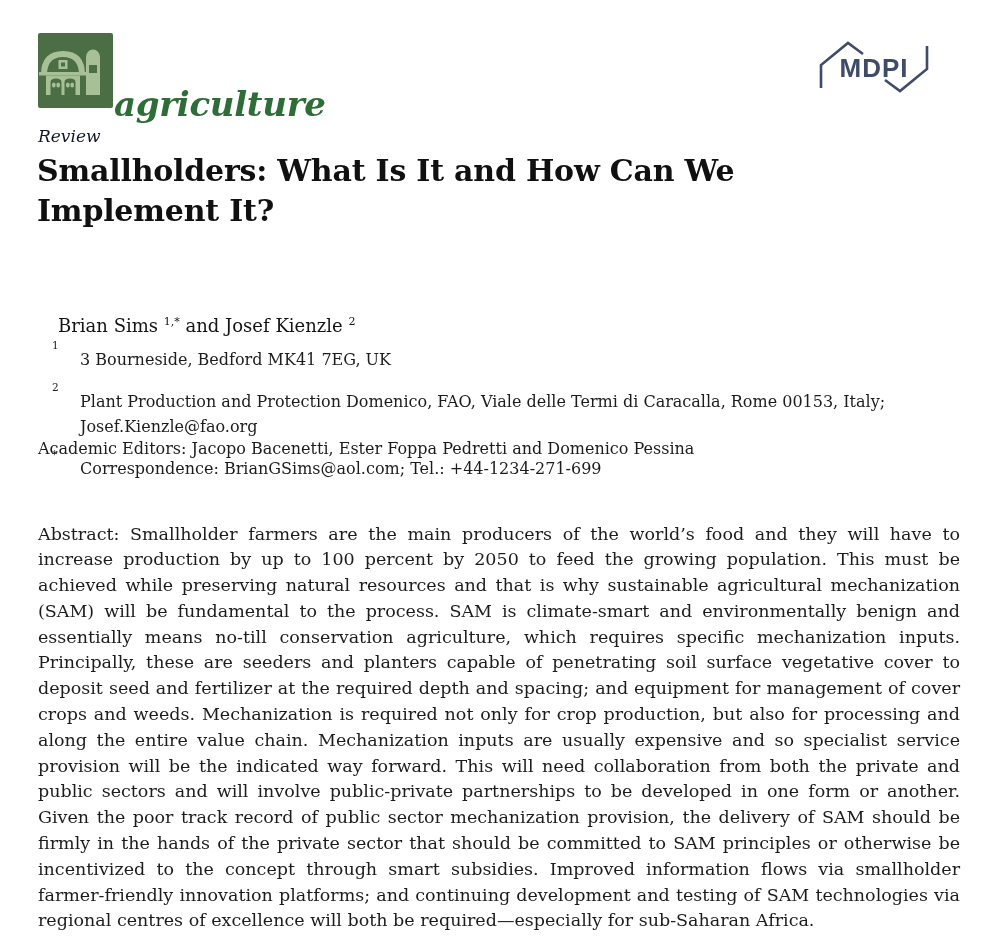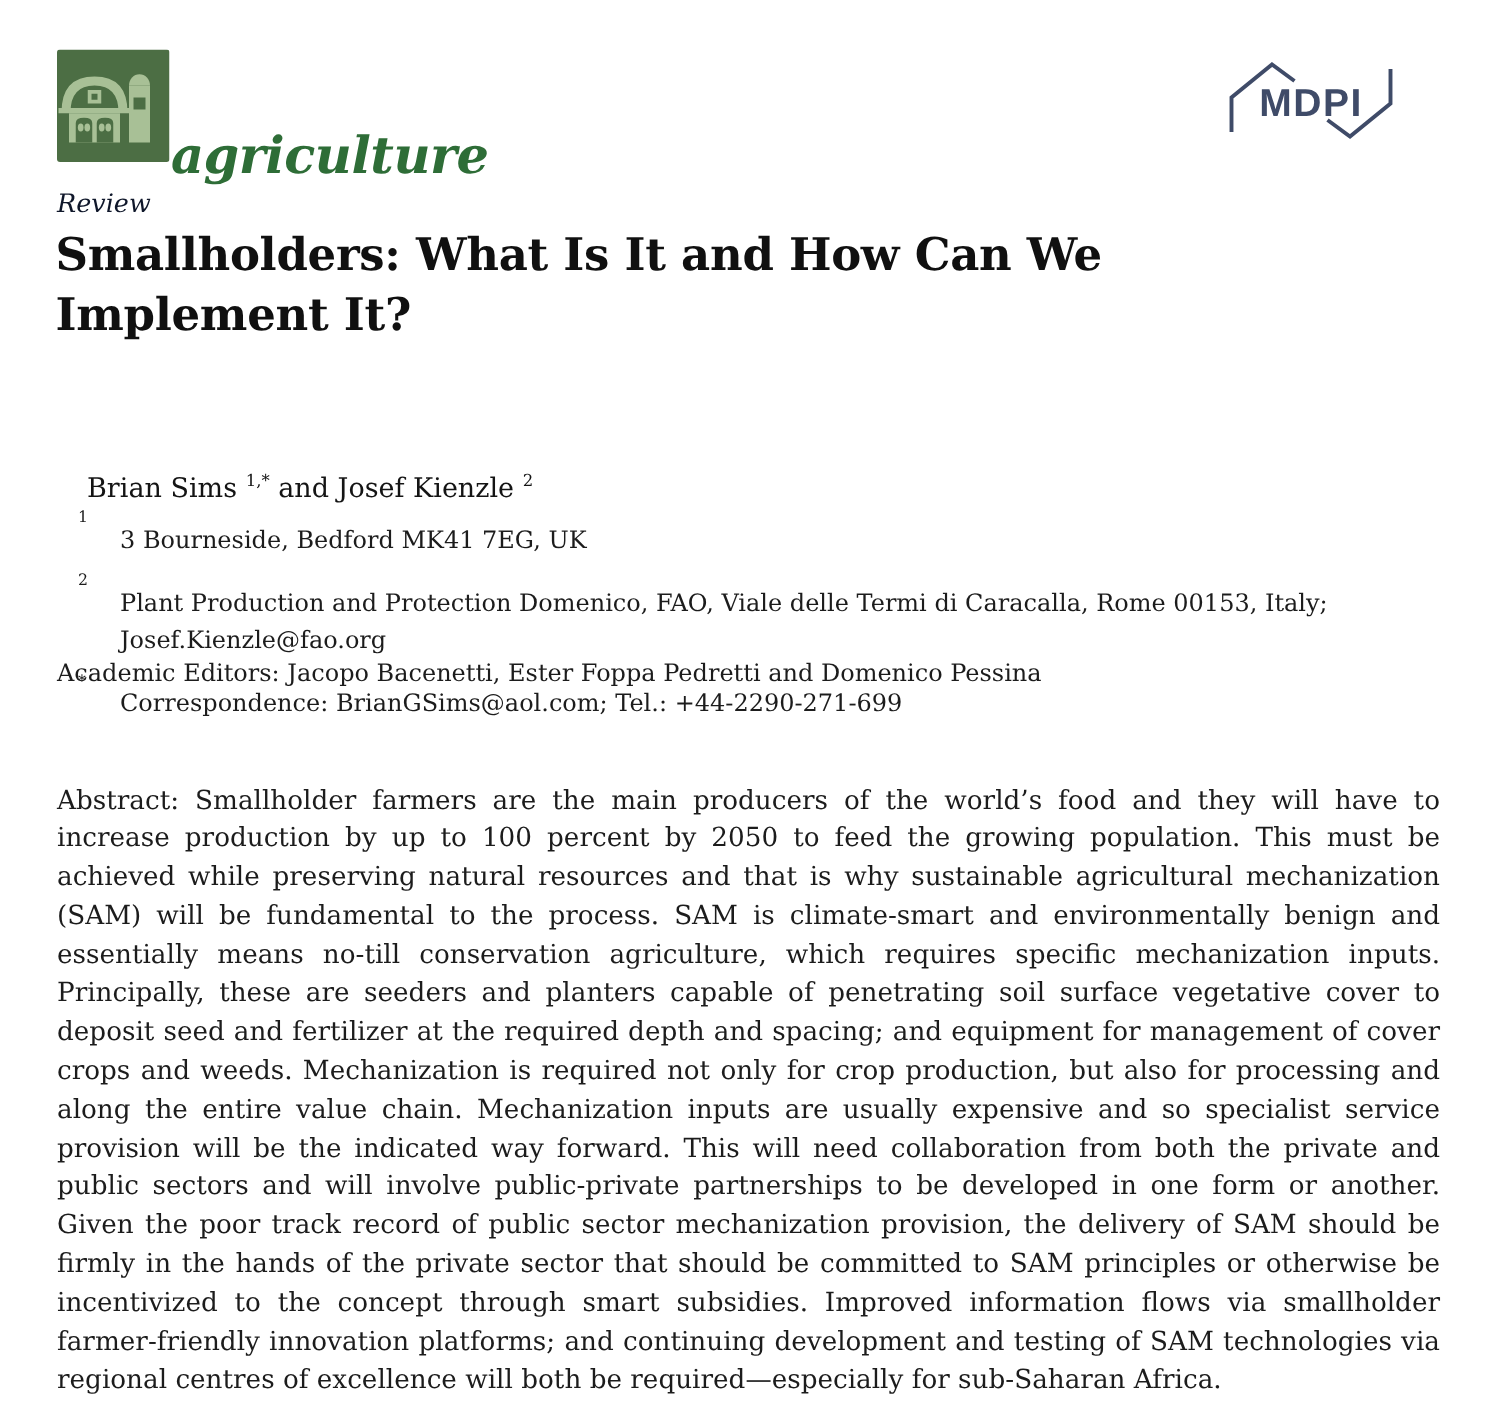--- a/index.html
+++ b/index.html
@@ -123,21 +123,21 @@
     <div class="affil-row">
       <span class="affil-marker">1</span>
       <span class="affil-text">3 Bourneside, Bedford MK41 7EG, UK</span>
     </div>
     <div class="affil-row">
       <span class="affil-marker">2</span>
       <span class="affil-text">Plant Production and Protection Domenico, FAO, Viale delle Termi di Caracalla, Rome 00153, Italy; Josef.Kienzle@fao.org</span>
     </div>
     <div class="affil-row">
       <span class="affil-marker">*</span>
-      <span class="affil-text">Correspondence: BrianGSims@aol.com; Tel.: +44-2290-271-699</span>
+      <span class="affil-text">Correspondence: BrianGSims@aol.com; Tel.: +44-1234-271-699</span>
     </div>
   </div>
 
   <div class="editors-block">
     <div>Academic Editors: Jacopo Bacenetti, Ester Foppa Pedretti and Domenico Pessina</div>
   </div>
 
   <p class="abstract"><span class="abs-label">Abstract:</span> <span>Smallholder farmers are the main producers of the world’s food and they will have to increase production by up to 100 percent by 2050 to feed the growing population. This must be achieved while preserving natural resources and that is why sustainable agricultural mechanization (SAM) will be fundamental to the process. SAM is climate-smart and environmentally benign and essentially means no-till conservation agriculture, which requires specific mechanization inputs. Principally, these are seeders and planters capable of penetrating soil surface vegetative cover to deposit seed and fertilizer at the required depth and spacing; and equipment for management of cover crops and weeds. Mechanization is required not only for crop production, but also for processing and along the entire value chain. Mechanization inputs are usually expensive and so specialist service provision will be the indicated way forward. This will need collaboration from both the private and public sectors and will involve public-private partnerships to be developed in one form or another. Given the poor track record of public sector mechanization provision, the delivery of SAM should be firmly in the hands of the private sector that should be committed to SAM principles or otherwise be incentivized to the concept through smart subsidies. Improved information flows via smallholder farmer-friendly innovation platforms; and continuing development and testing of SAM technologies via regional centres of excellence will both be required—especially for sub-Saharan Africa.</span></p>
 
 </div>

